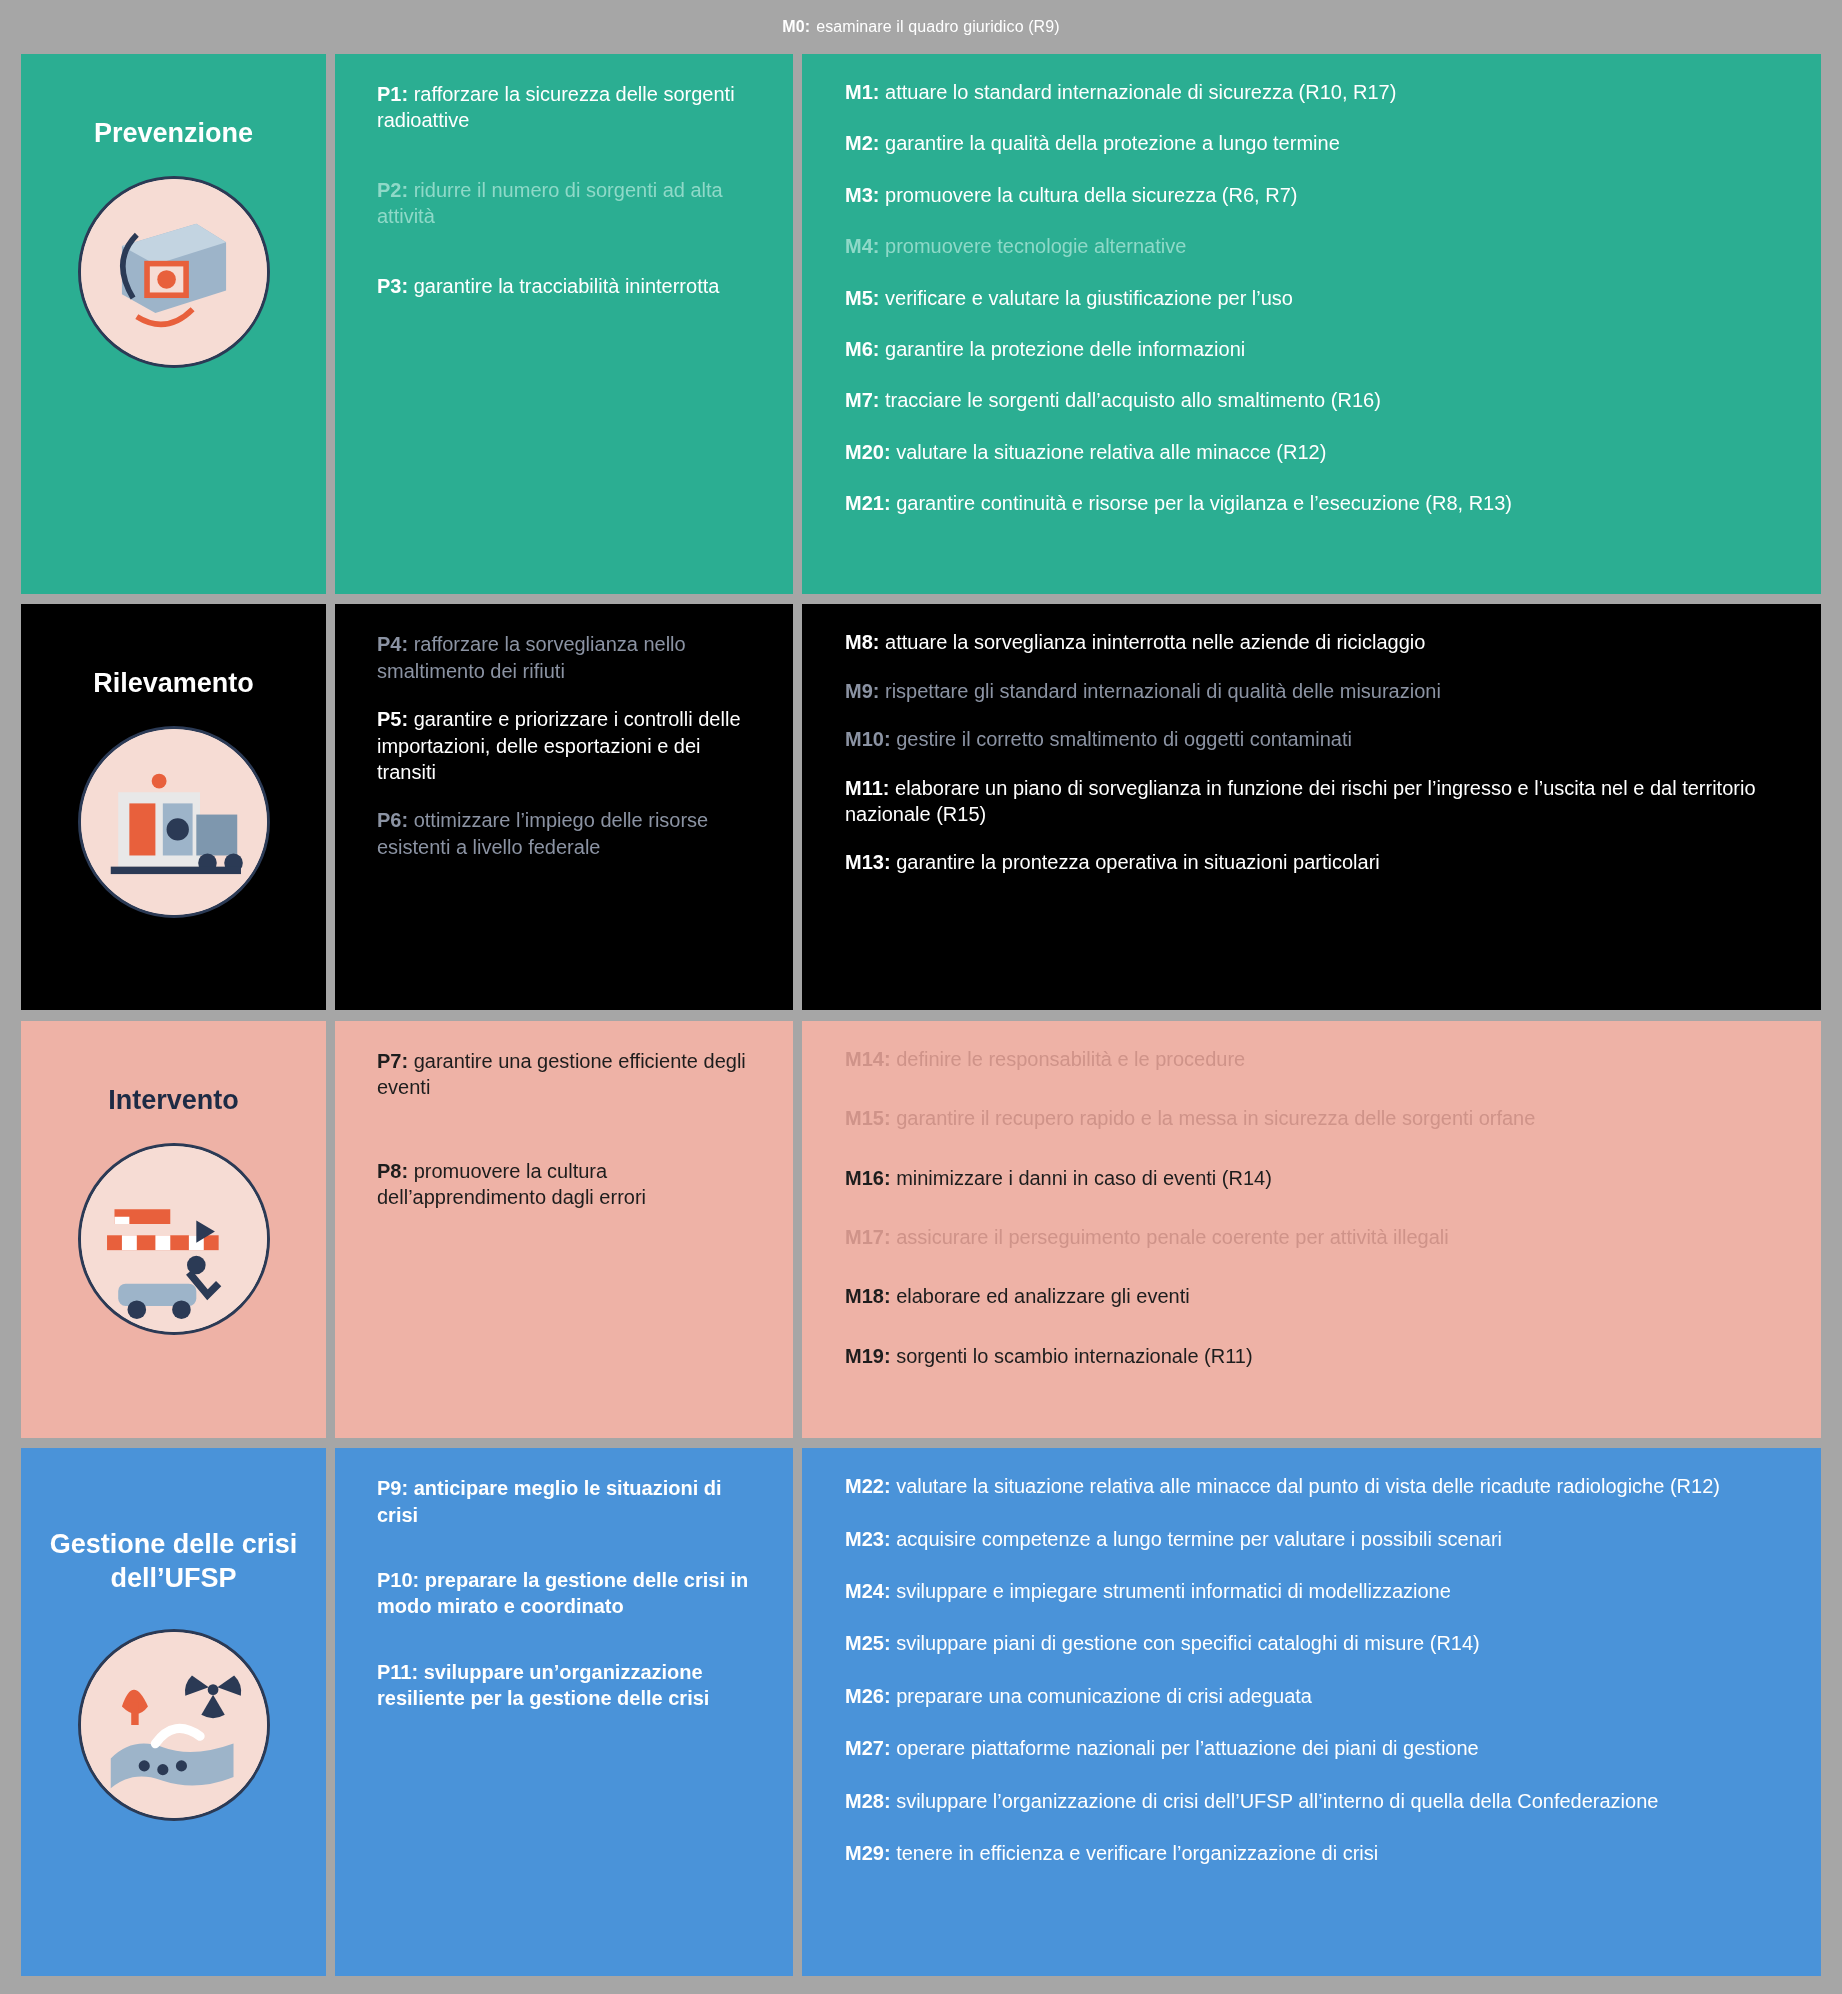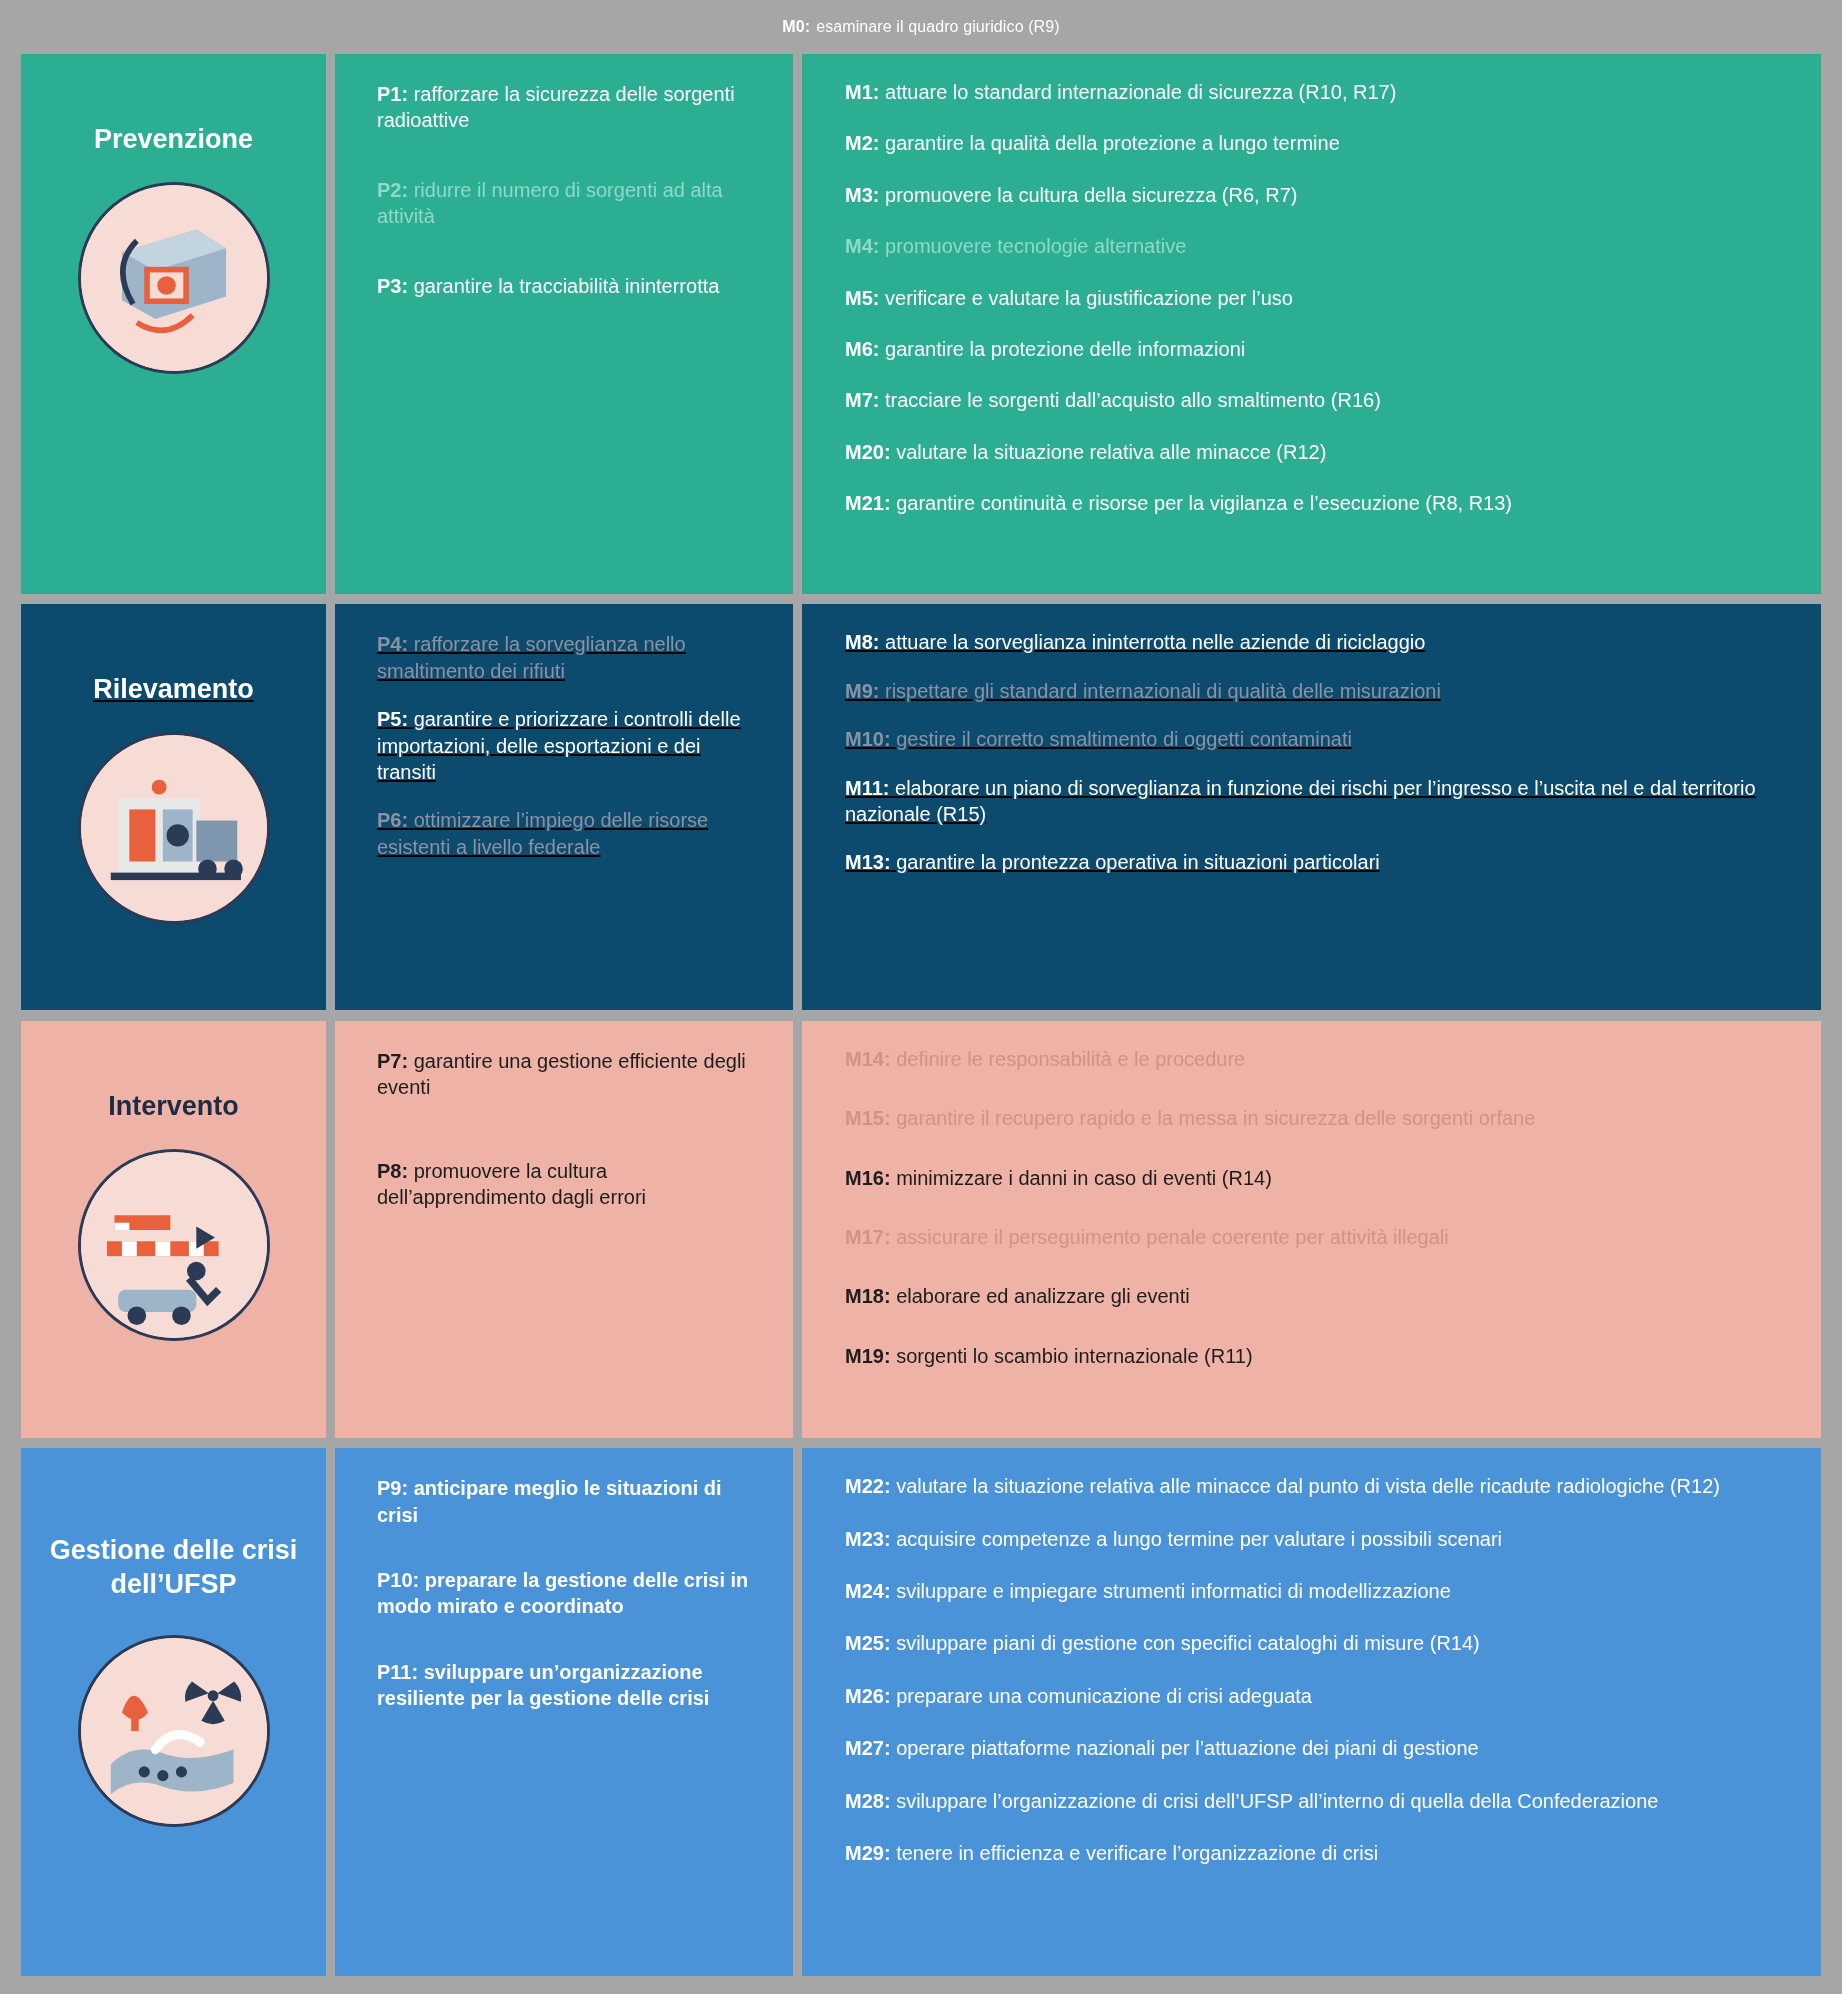--- a/index.html
+++ b/index.html
@@ -51,21 +51,21 @@
   .row-rilevamento { flex: 0 0 406px; }
   .row-intervento  { flex: 0 0 417px; }
   .row-gestione    { flex: 1 1 auto; }
 
   .col-title {
     flex: 0 0 305px;
     box-sizing: border-box;
     display: flex;
     flex-direction: column;
     align-items: center;
-    padding-top: 26px;
+    padding-top: 20px;
     position: relative;
   }
   .col-goals {
     flex: 0 0 458px;
     box-sizing: border-box;
     padding: 27px 42px 15px 42px;
   }
   .col-measures {
     flex: 1 1 auto;
     box-sizing: border-box;
@@ -102,21 +102,21 @@
   }
   .goal .code, .measure .code { font-weight: bold; }
   .measure { margin-bottom: 19.4px; }
 
   
   .teal-bg { background: #2bae92; }
   .teal-strong { color: #ffffff; }
   .teal-dim { color: #8fd9c8; }
 
   
-  .navy-bg { background: #0c4a6e; text-decoration: underline; }
+  .navy-bg { background: #000000; }
   .navy-strong { color: #ffffff; }
   .navy-dim { color: #8b93a3; }
 
   
   .rose-bg { background: #eeb2a6; }
   .rose-strong { color: #1d1d1d; }
   .rose-dim { color: #cf9389; }
   .row-intervento .cat-title { color: #1d2b45; }
 
   

